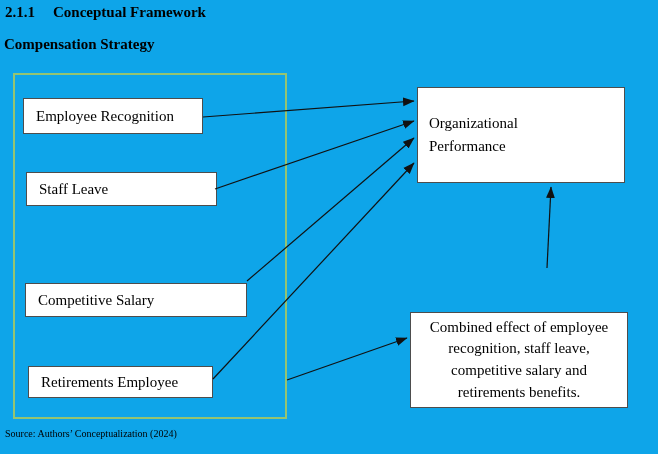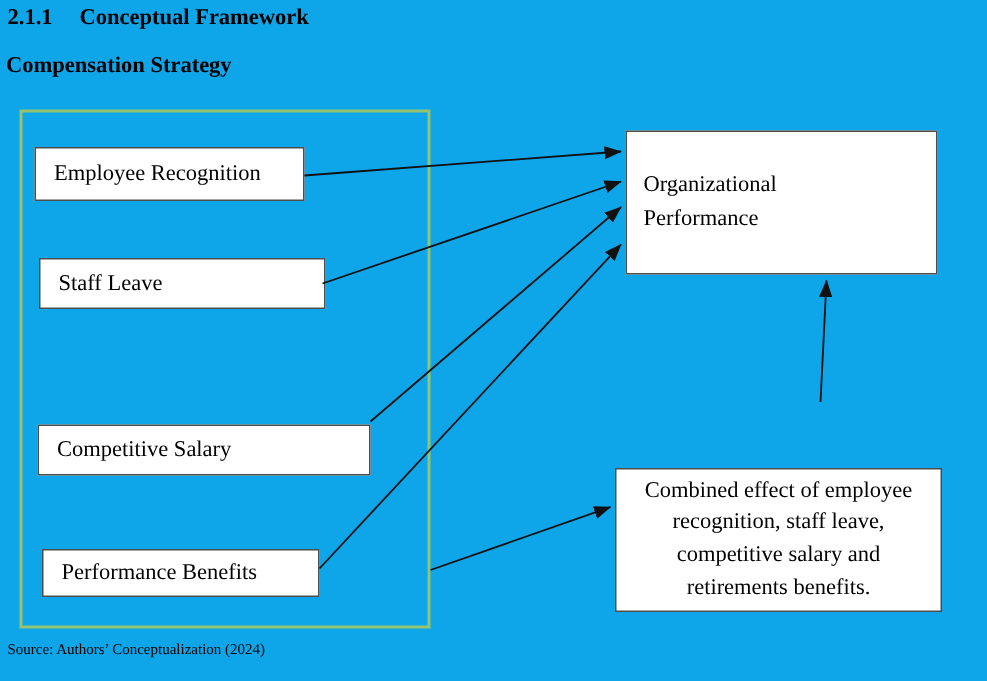--- a/index.html
+++ b/index.html
@@ -80,21 +80,21 @@
   <div class="node factor factor-0">
     <span>Employee Recognition</span>
   </div>
   <div class="node factor factor-1">
     <span>Staff Leave</span>
   </div>
   <div class="node factor factor-2">
     <span>Competitive Salary</span>
   </div>
   <div class="node factor factor-3">
-    <span>Performance Benefits</span>
+    <span>Retirements Employee</span>
   </div>
 
   <div class="node outcome">
     <span class="wrap-narrow">Organizational Performance</span>
   </div>
 
   <div class="node mediator">
     <span>Combined effect of employee recognition, staff leave, competitive salary and retirements benefits.</span>
   </div>
 

